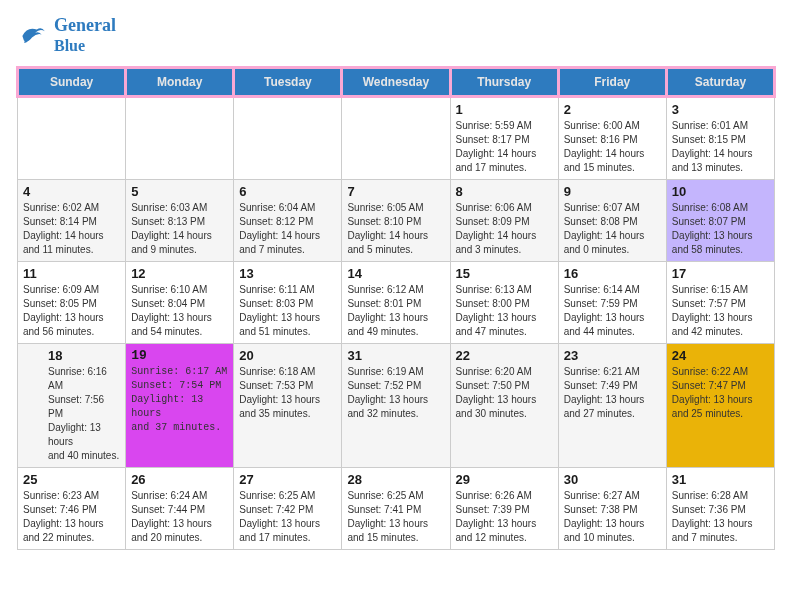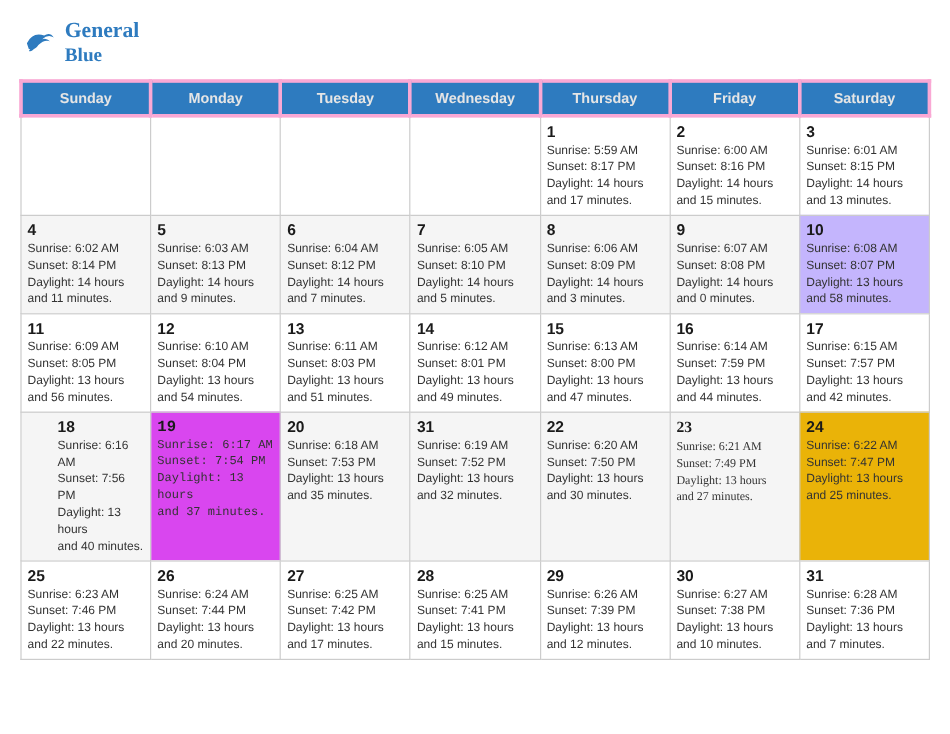--- a/index.html
+++ b/index.html
@@ -211,21 +211,21 @@
           <div class="day-info">Sunrise: 6:18 AM<br>Sunset: 7:53 PM<br>Daylight: 13 hours<br>and 35 minutes.</div>
         </td>
         <td style="background: rgb(245, 245, 245);">
           <span class="day-number">31</span>
           <div class="day-info">Sunrise: 6:19 AM<br>Sunset: 7:52 PM<br>Daylight: 13 hours<br>and 32 minutes.</div>
         </td>
         <td style="background: rgb(245, 245, 245);">
           <span class="day-number">22</span>
           <div class="day-info">Sunrise: 6:20 AM<br>Sunset: 7:50 PM<br>Daylight: 13 hours<br>and 30 minutes.</div>
         </td>
-        <td style="background: rgb(245, 245, 245); font-family: Liberation Serif, serif;">
+        <td style="background: rgb(245, 245, 245);">
           <span class="day-number">23</span>
           <div class="day-info">Sunrise: 6:21 AM<br>Sunset: 7:49 PM<br>Daylight: 13 hours<br>and 27 minutes.</div>
         </td>
         <td style="background: #eab308;">
           <span class="day-number">24</span>
           <div class="day-info">Sunrise: 6:22 AM<br>Sunset: 7:47 PM<br>Daylight: 13 hours<br>and 25 minutes.</div>
         </td>
       </tr>
       <tr>
         <td>

